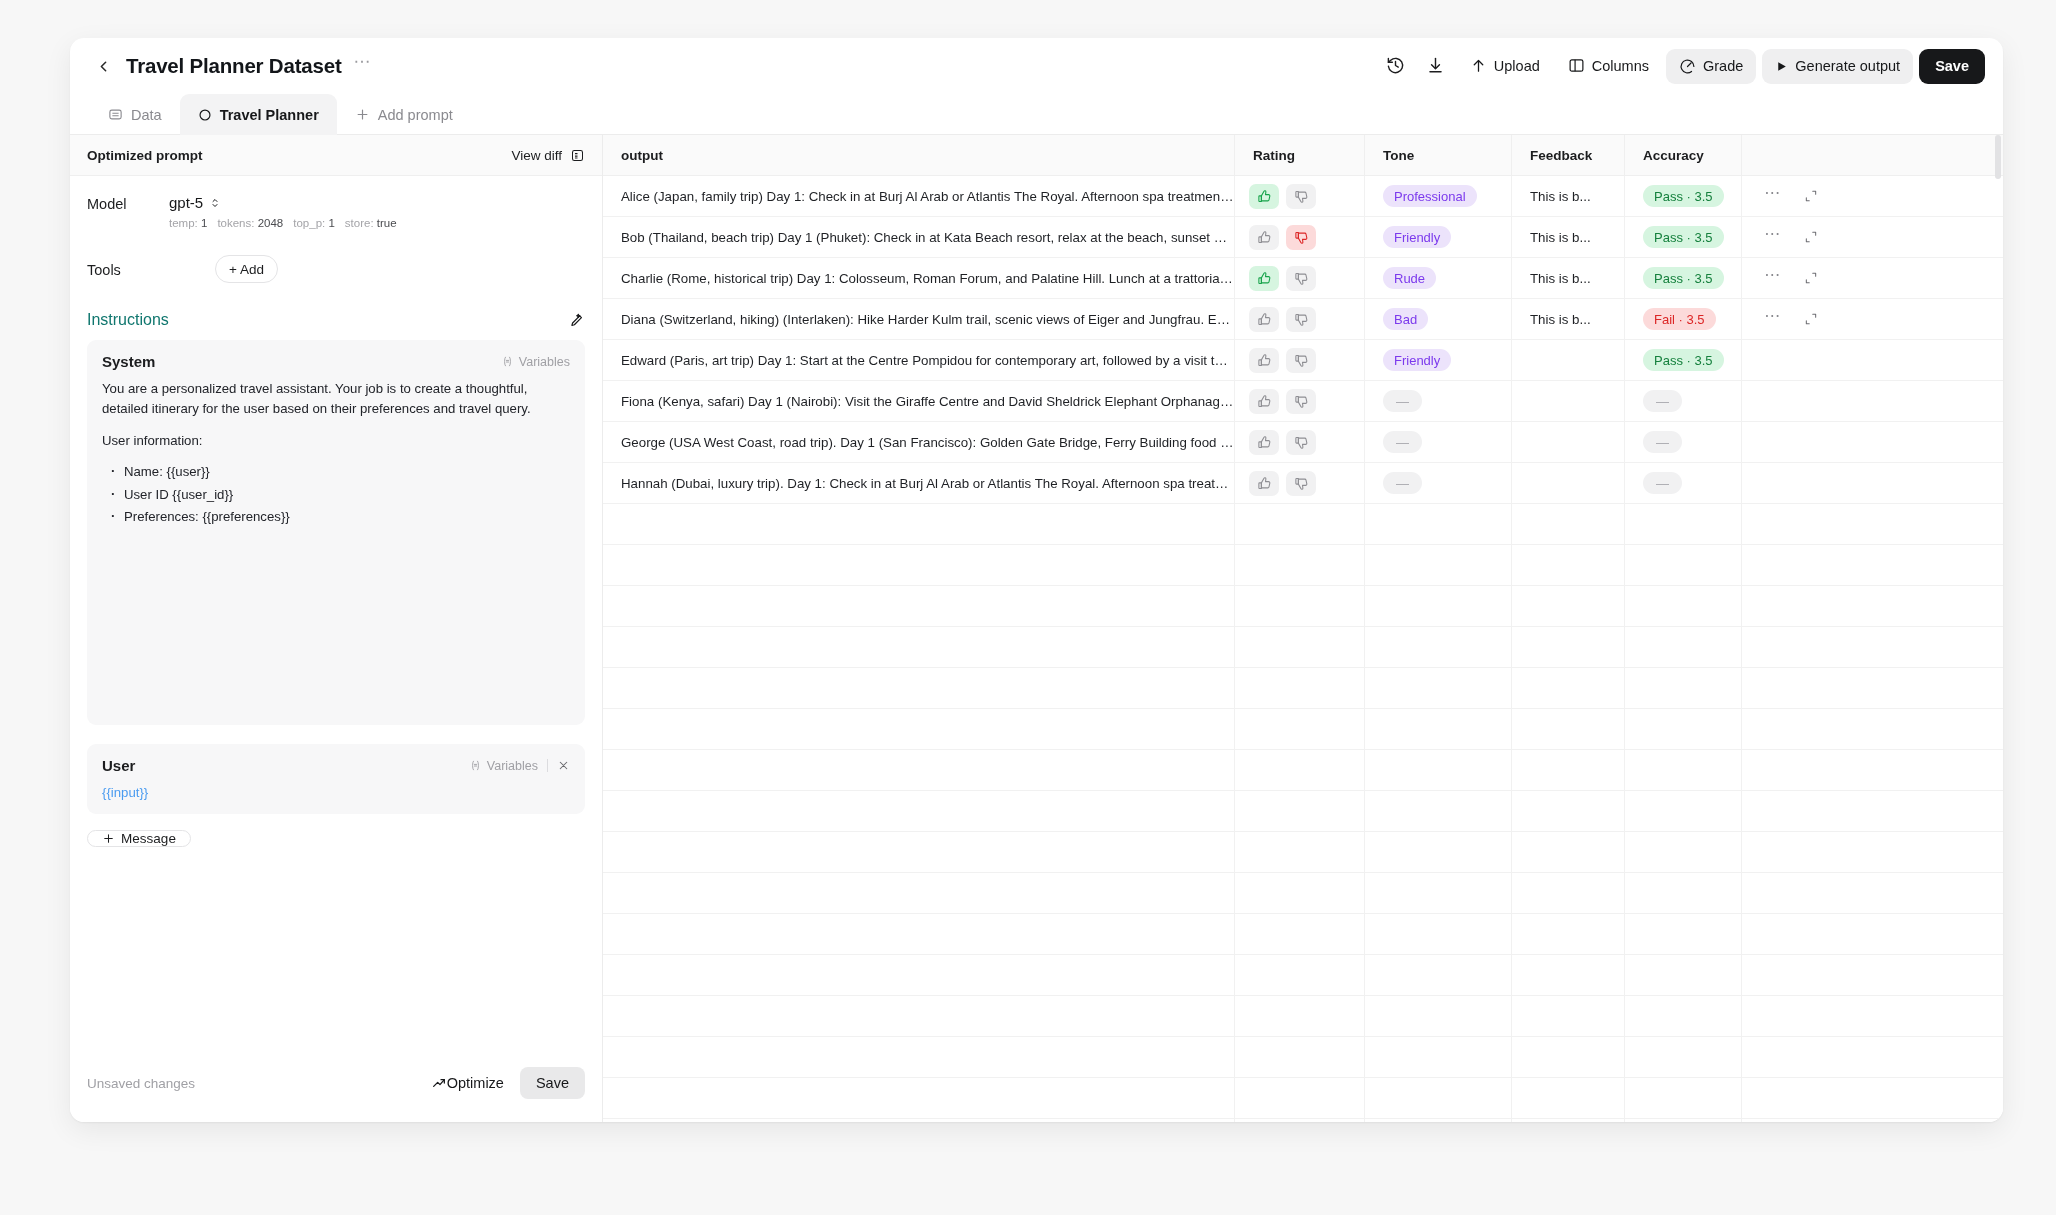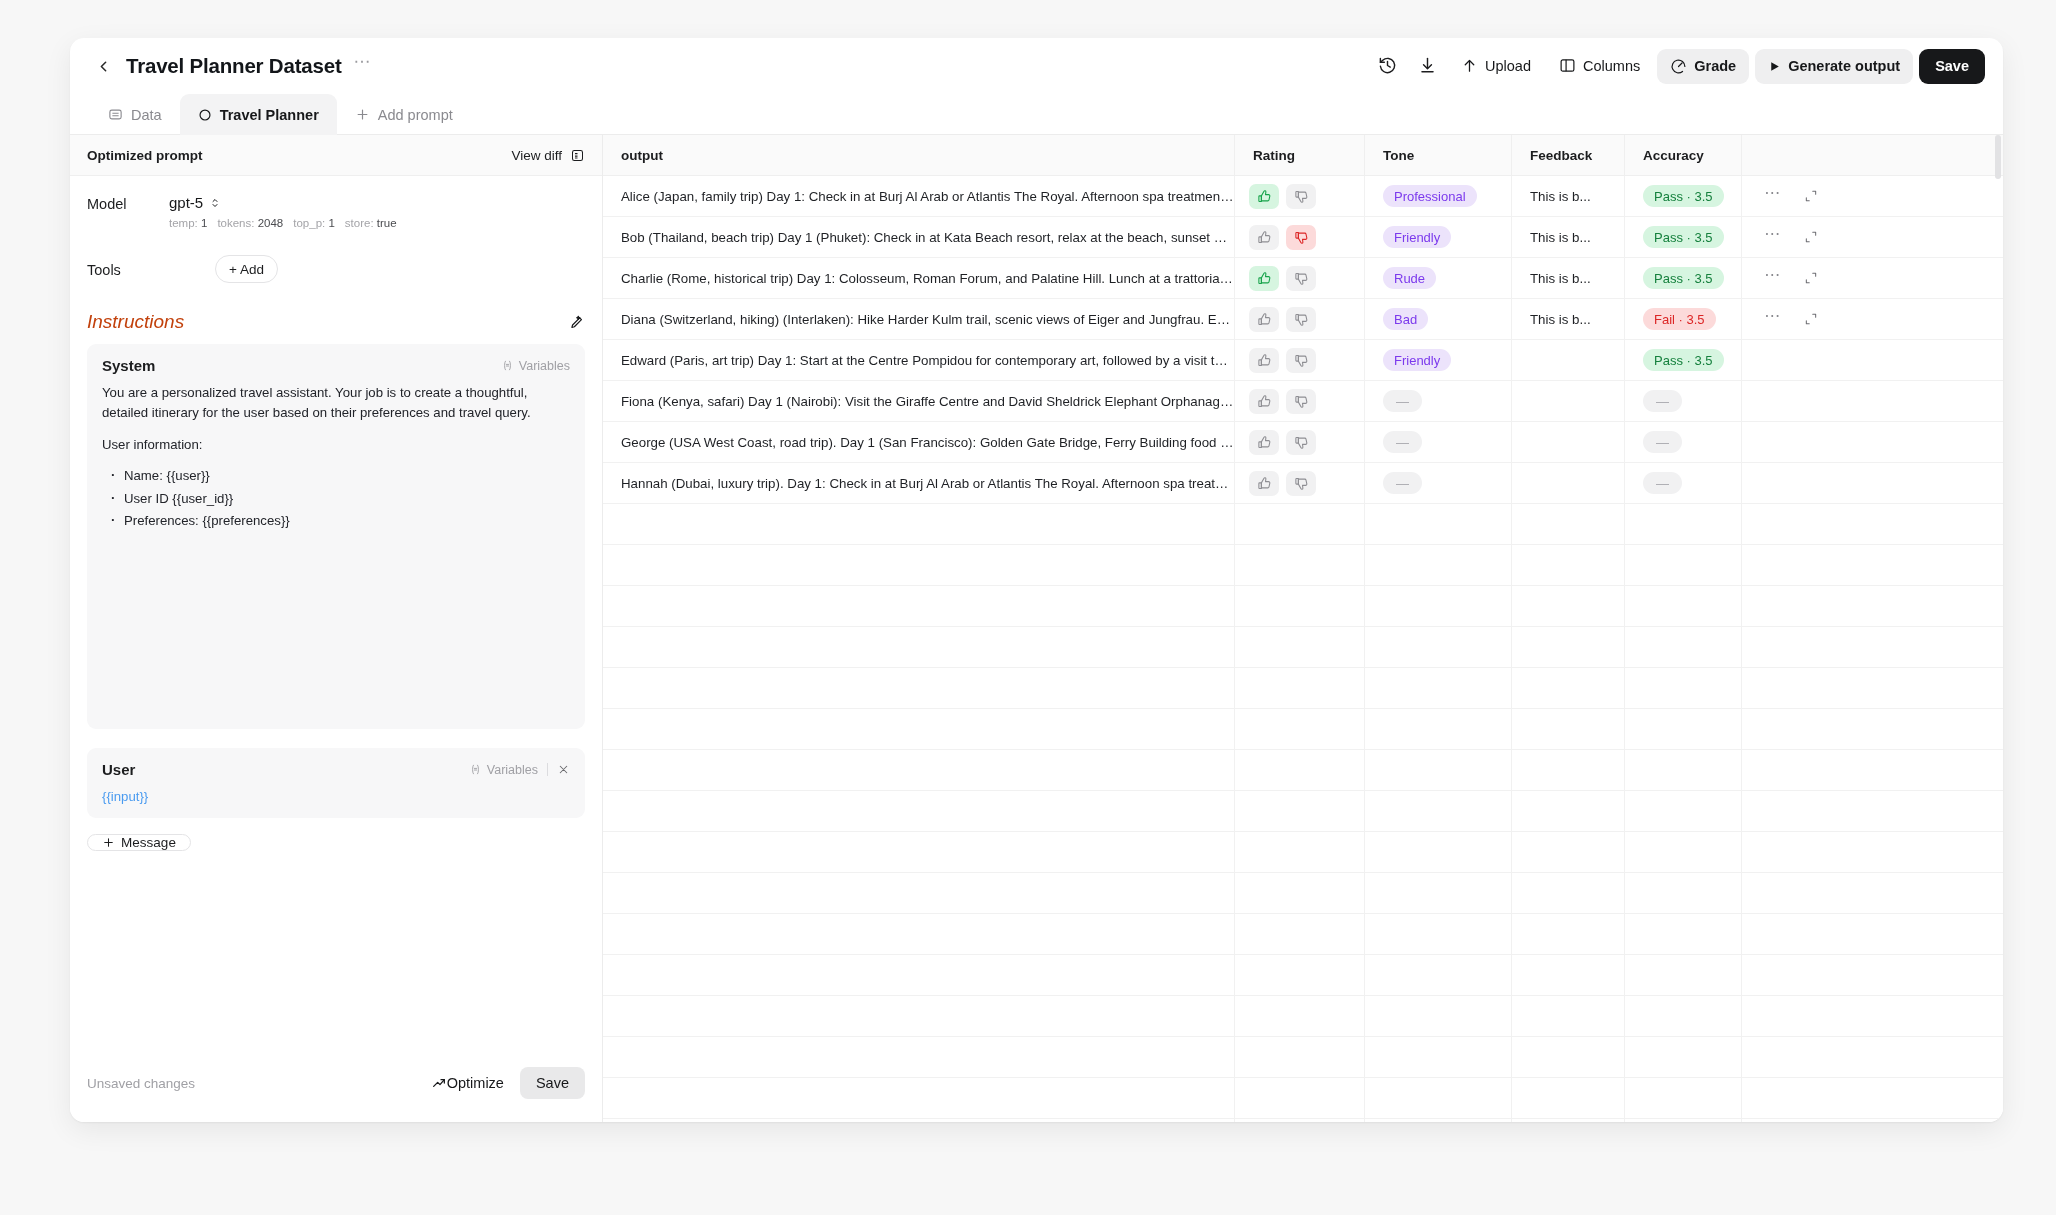--- a/index.html
+++ b/index.html
@@ -54,21 +54,21 @@
   .text-btn {
     height: 34px; border-radius: 9px; padding: 0 11px;
     display: flex; align-items: center; gap: 7px;
     font-size: 14.5px; color: #17181a; cursor: pointer;
     background: transparent; white-space: nowrap;
   }
   .btn-grey {
     height: 35px; border-radius: 9px; padding: 0 13px;
     display: flex; align-items: center; gap: 7px;
     font-size: 14.5px; color: #17181a; cursor: pointer;
-    background: #efeff0; white-space: nowrap; font-weight: 700;
+    background: #efeff0; white-space: nowrap; font-weight: 400;
   }
   .btn-dark {
     height: 35px; border-radius: 9px; padding: 0 16px;
     display: flex; align-items: center;
     font-size: 14.5px; color: #fff; cursor: pointer;
     background: #17181a; font-weight: 600;
   }
 
   
   .tabbar {
@@ -134,21 +134,21 @@
   .add-pill {
     border: 1px solid #e4e4e6; border-radius: 16px;
     height: 28px; padding: 0 13px;
     display: flex; align-items: center;
     font-size: 13.5px; color: #1c1d1f; cursor: pointer; background:#fff;
   }
 
   .row-instr {
     display: flex; align-items: center; margin-top: 28px;
   }
-  .instr-title { font-size: 19px; color: #c2410c; font-style: italic; }
+  .instr-title { font-size: 16px; color: #0f766e; }
   .instr-edit { margin-left: auto; cursor: pointer; color: #17181a; display:flex; }
 
   .msg-card {
     margin-top: 11px;
     background: #f7f7f8; border-radius: 9px;
     padding: 13px 15px 15px 15px;
   }
   .msg-card.system { height: 385px; }
   .msg-head { display: flex; align-items: center; }
   .msg-role { font-size: 15px; font-weight: 700; color: #1c1d1f; }

